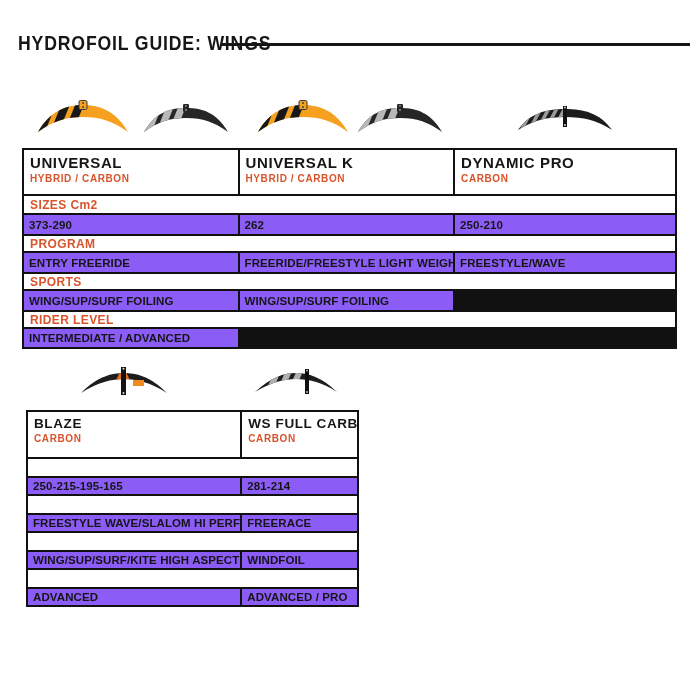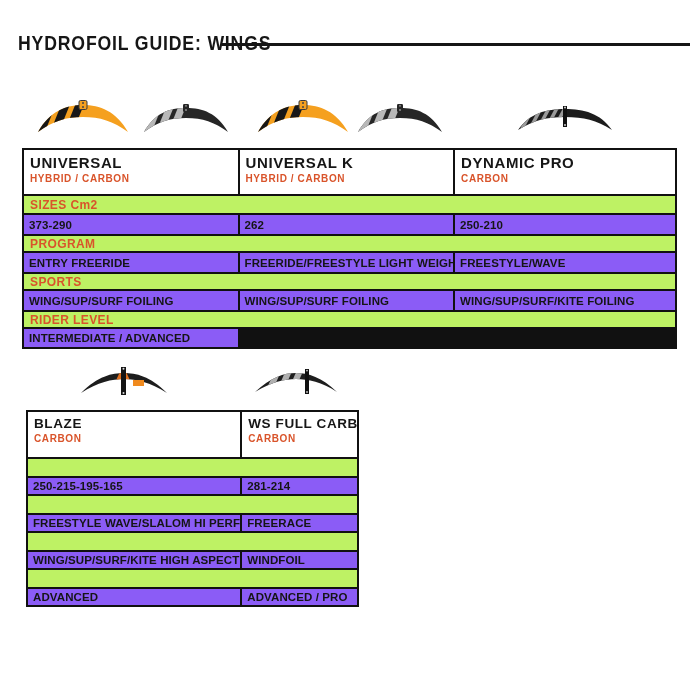--- a/index.html
+++ b/index.html
@@ -31,21 +31,21 @@
       grid-template-rows:44px 17px 19px 15px 19px 15px 19px 15px 18px;}
   .t2{left:26px;top:410px;width:329px;
       grid-template-columns:1.85fr 1fr;
       grid-template-rows:45px 17px 16px 17px 16px 17px 16px 17px 16px;}
 
   .hcell{background:#fff;padding:4px 2px 0 6px;overflow:hidden;}
   .hname{font-size:15px;font-weight:bold;letter-spacing:0.6px;color:#161616;white-space:nowrap;}
   .hsub{font-size:10px;font-weight:bold;letter-spacing:0.6px;color:#D9542B;margin-top:2px;white-space:nowrap;}
   .t2 .hname{font-size:13.5px;}
   .bar{
-    grid-column:1/-1;background:#bef264;color:#D9542B;
+    grid-column:1/-1;background:#ffffff;color:#D9542B;
     display:flex;align-items:center;padding-left:6px;
     font-size:12px;font-weight:bold;letter-spacing:0.4px;white-space:nowrap;
   }
   .val{
     background:#8b5cf6;display:flex;align-items:center;padding-left:5px;
     font-size:11.5px;font-weight:bold;letter-spacing:0.1px;color:#151515;
     white-space:nowrap;overflow:hidden;
   }
 </style>
 </head>
@@ -200,21 +200,20 @@
     <div class="val">250-210</div>
 
     <div class="bar">PROGRAM</div>
     <div class="val">ENTRY FREERIDE</div>
     <div class="val">FREERIDE/FREESTYLE LIGHT WEIGHT</div>
     <div class="val">FREESTYLE/WAVE</div>
 
     <div class="bar">SPORTS</div>
     <div class="val">WING/SUP/SURF FOILING</div>
     <div class="val">WING/SUP/SURF FOILING</div>
-    <div class="val">WING/SUP/SURF/KITE FOILING</div>
 
     <div class="bar">RIDER LEVEL</div>
     <div class="val">INTERMEDIATE / ADVANCED</div>
   </div>
 
   <div class="grid t2">
 
     <div class="hcell">
       <div class="hname">BLAZE</div>
       <div class="hsub">CARBON</div>

